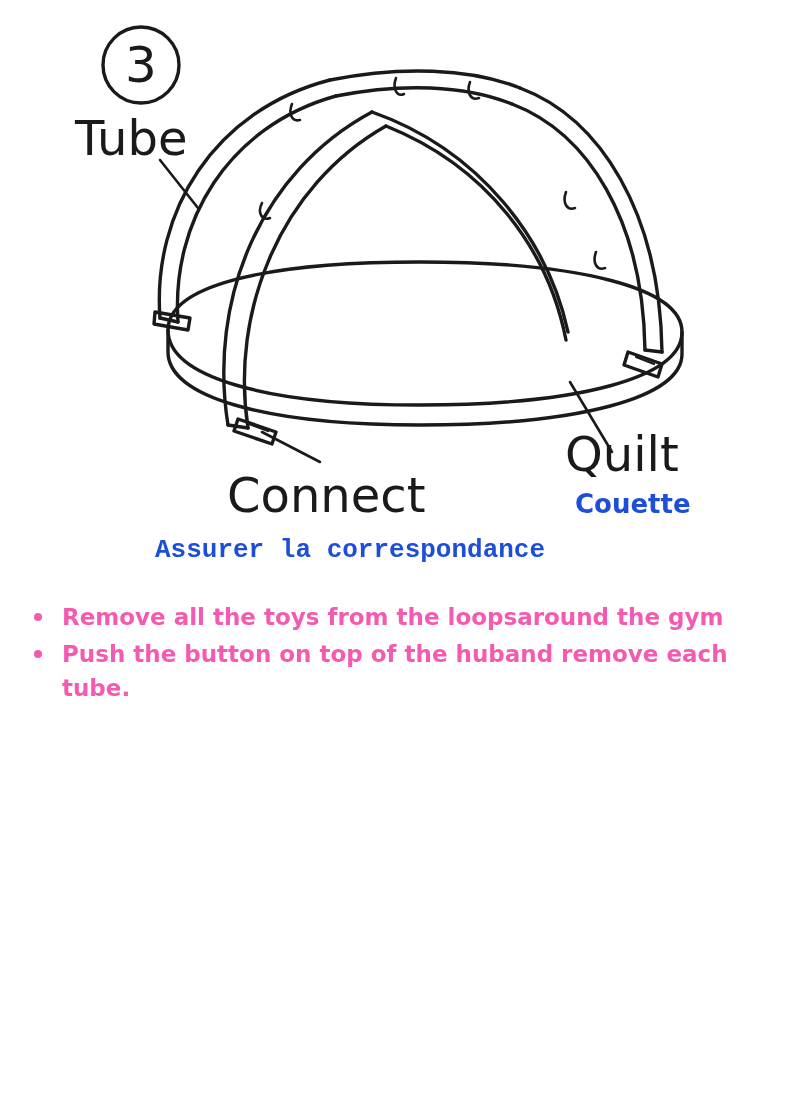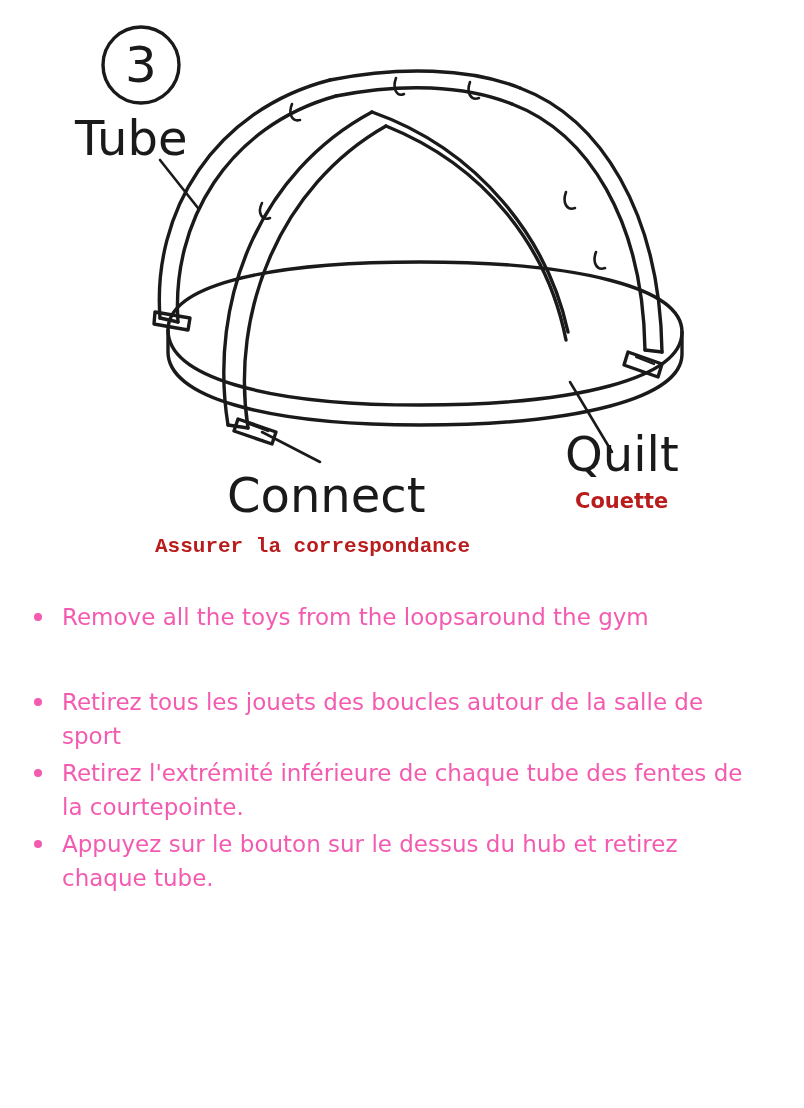--- a/index.html
+++ b/index.html
@@ -25,23 +25,23 @@
     position: relative;
     width: 804px;
     height: 580px;
   }
   .illustration svg {
     display: block;
   }
 
   .label-fr {
     position: absolute;
-    color: #b91c1c;
+    color: #1d4ed8;
     font-weight: bold;
-    font-size: 21px;
+    font-size: 26px;
     font-family: "DejaVu Sans", sans-serif;
     white-space: nowrap;
   }
   .label-couette {
     left: 575px;
     top: 489px;
   }
   .label-assurer {
     left: 155px;
     top: 535px;
@@ -56,21 +56,21 @@
     width: 804px;
   }
   ul.bullets {
     list-style: none;
     margin: 0;
     padding: 0;
   }
   ul.bullets li {
     position: relative;
     color: #f45bb0;
-    font-weight: normal;
+    font-weight: bold;
     font-size: 23px;
     line-height: 1.50;
     padding-left: 62px;
     margin: 0 0 2px 0;
     padding-right: 35px;
   }
   ul.bullets li::before {
     content: "";
     position: absolute;
     left: 34px;
@@ -140,22 +140,18 @@
       <text x="565" y="471" font-family="DejaVu Sans, sans-serif" font-size="48" fill="#1a1a1a">Quilt</text>
     </svg>
 
     <div class="label-fr label-couette">Couette</div>
     <div class="label-fr label-assurer">Assurer la correspondance</div>
   </div>
 
   <div class="lists">
     <ul class="bullets list-en">
       <li>Remove all the toys from the loopsaround the gym</li>
+      <li>Push the button on top of the huband remove each tube.</li>
     </ul>
     <div class="list-gap"></div>
-    <ul class="bullets list-fr">
-      <li>Retirez tous les jouets des boucles autour de la salle de sport</li>
-      <li>Retirez l'extrémité inférieure de chaque tube des fentes de la courtepointe.</li>
-      <li>Appuyez sur le bouton sur le dessus du hub et retirez chaque tube.</li>
-    </ul>
   </div>
 
 </div>
 
 </body></html>

